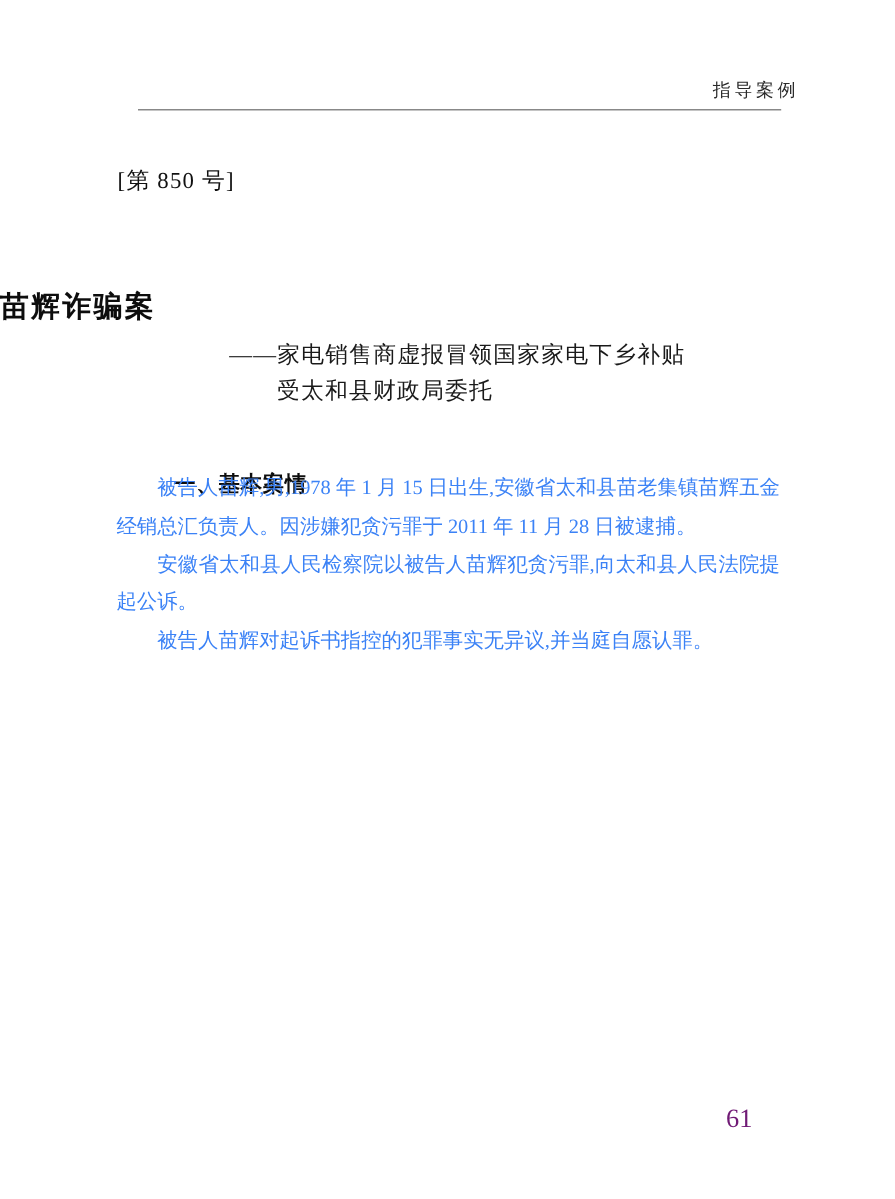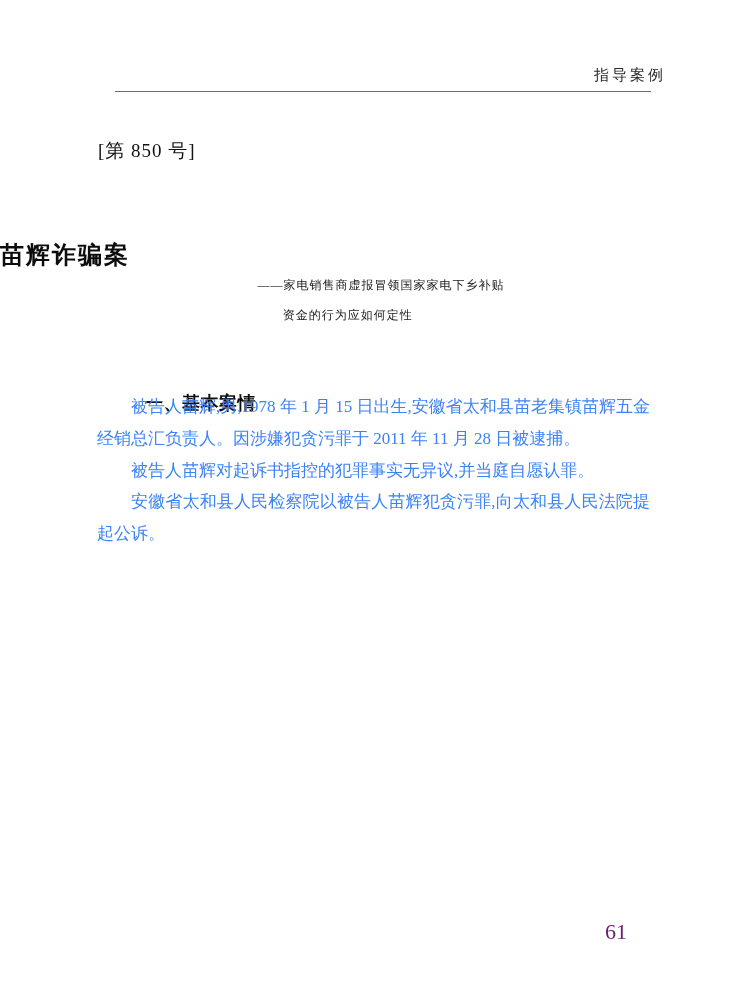--- a/index.html
+++ b/index.html
@@ -54,22 +54,22 @@
     color: #0d0d0d;
   }
   .subtitle {
     position: absolute;
     top: 270px;
     left: 0;
     width: 100%;
   }
   .subtitle-inner {
     width: fit-content;
-    margin: 0 auto;
-    font-size: 12px;
+    margin: 12px auto;
+    font-size: 19px;
     line-height: 30px;
     letter-spacing: 1px;
     color: #1a1a1a;
   }
   .subtitle-line2 {
     padding-left: 2.1em;
   }
   .section-heading {
     position: absolute;
     top: 376px;
@@ -112,27 +112,27 @@
 
   <div class="header-rule"></div>
 
   <div class="case-number">[第 850 号]</div>
 
   <h1 class="doc-title">苗辉诈骗案</h1>
 
   <div class="subtitle">
     <div class="subtitle-inner">
       <div class="subtitle-line1"><span>——</span><span>家电销售商虚报冒领国家家电下乡补贴</span></div>
-      <div class="subtitle-line2">资金的行为应如何定性</div>
+      <div class="subtitle-line2">受太和县财政局委托</div>
     </div>
   </div>
 
   <h2 class="section-heading">一、基本案情</h2>
 
   <div class="body-text">
     <p>被告人苗辉,男,1978 年 1 月 15 日出生,安徽省太和县苗老集镇苗辉五金经销总汇负责人。因涉嫌犯贪污罪于 2011 年 11 月 28 日被逮捕。</p>
+    <p>安徽省太和县人民检察院以被告人苗辉犯贪污罪,向太和县人民法院提起公诉。</p>
     <p>被告人苗辉对起诉书指控的犯罪事实无异议,并当庭自愿认罪。</p>
-    <p>安徽省太和县人民检察院以被告人苗辉犯贪污罪,向太和县人民法院提起公诉。</p>
   </div>
 
   <div class="page-number">61</div>
 
 </div>
 
 </body></html>

